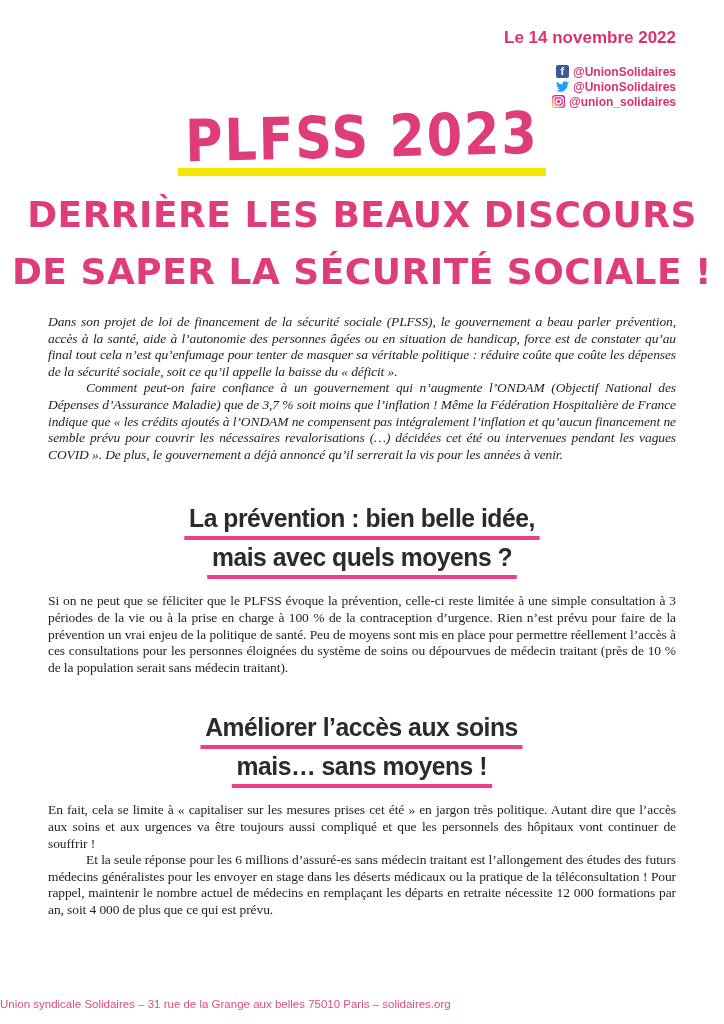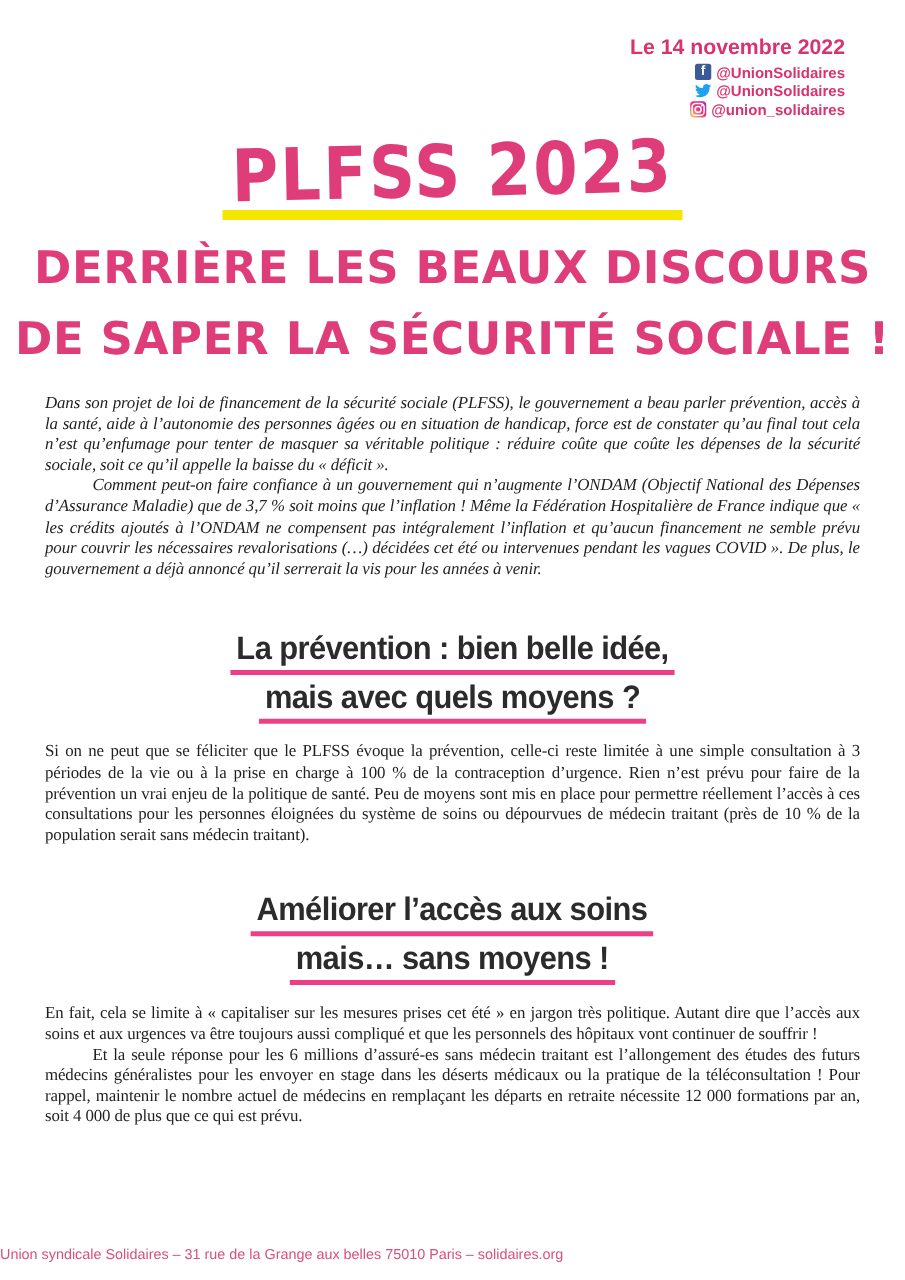--- a/index.html
+++ b/index.html
@@ -24,21 +24,21 @@
     font-size:48px; line-height:48px; letter-spacing:-1px; color:#111;
     transform:scaleX(0.82); transform-origin:left center; white-space:nowrap;
   }
   .logo-underline {
     width:148px; height:6px; margin-top:1px; border-radius:3px;
     background:#d4376f; transform:rotate(-0.8deg);
   }
   .header-right { position:absolute; right:48px; top:28px; text-align:right; }
   .date-line {
     font-family:"Liberation Sans", sans-serif; font-weight:bold;
-    font-size:17px; color:#d8326f; margin-bottom:2px; white-space:nowrap;
+    font-size:17px; color:#d8326f; margin-bottom:16px; white-space:nowrap;
   }
   .social-row {
     display:flex; justify-content:flex-end; align-items:center;
     gap:4px; height:15px;
   }
   .social-handle {
     font-family:"Liberation Sans", sans-serif; font-weight:bold;
     font-size:12px; color:#d8326f; white-space:nowrap;
   }
   .icon-box { width:13px; height:13px; flex:0 0 13px; position:relative; }
@@ -63,21 +63,21 @@
     transform:scaleX(0.88) rotate(-1.2deg); white-space:nowrap;
   }
   .yellow-bar {
     width:368px; height:8px; margin:0 auto 8px; background:#f3e600;
   }
   .subtitle-line {
     font-size:36px; line-height:37px; letter-spacing:0.5px; white-space:nowrap;margin-top:20px;
   }
 
   
-  .bodytext { margin:0 36px; text-align:justify; }
+  .bodytext { margin:0 48px; text-align:justify; }
   .bodytext p {
     font-size:13.5px; line-height:16.6px; letter-spacing:-0.1px;
   }
   .italic p { font-style:italic; }
   .indent { text-indent:38px; }
   .intro { margin-top:24px; }
 
   
   .section-heading { text-align:center; margin-top:38px; margin-bottom:14px; }
   .heading-line { line-height:34px; }

